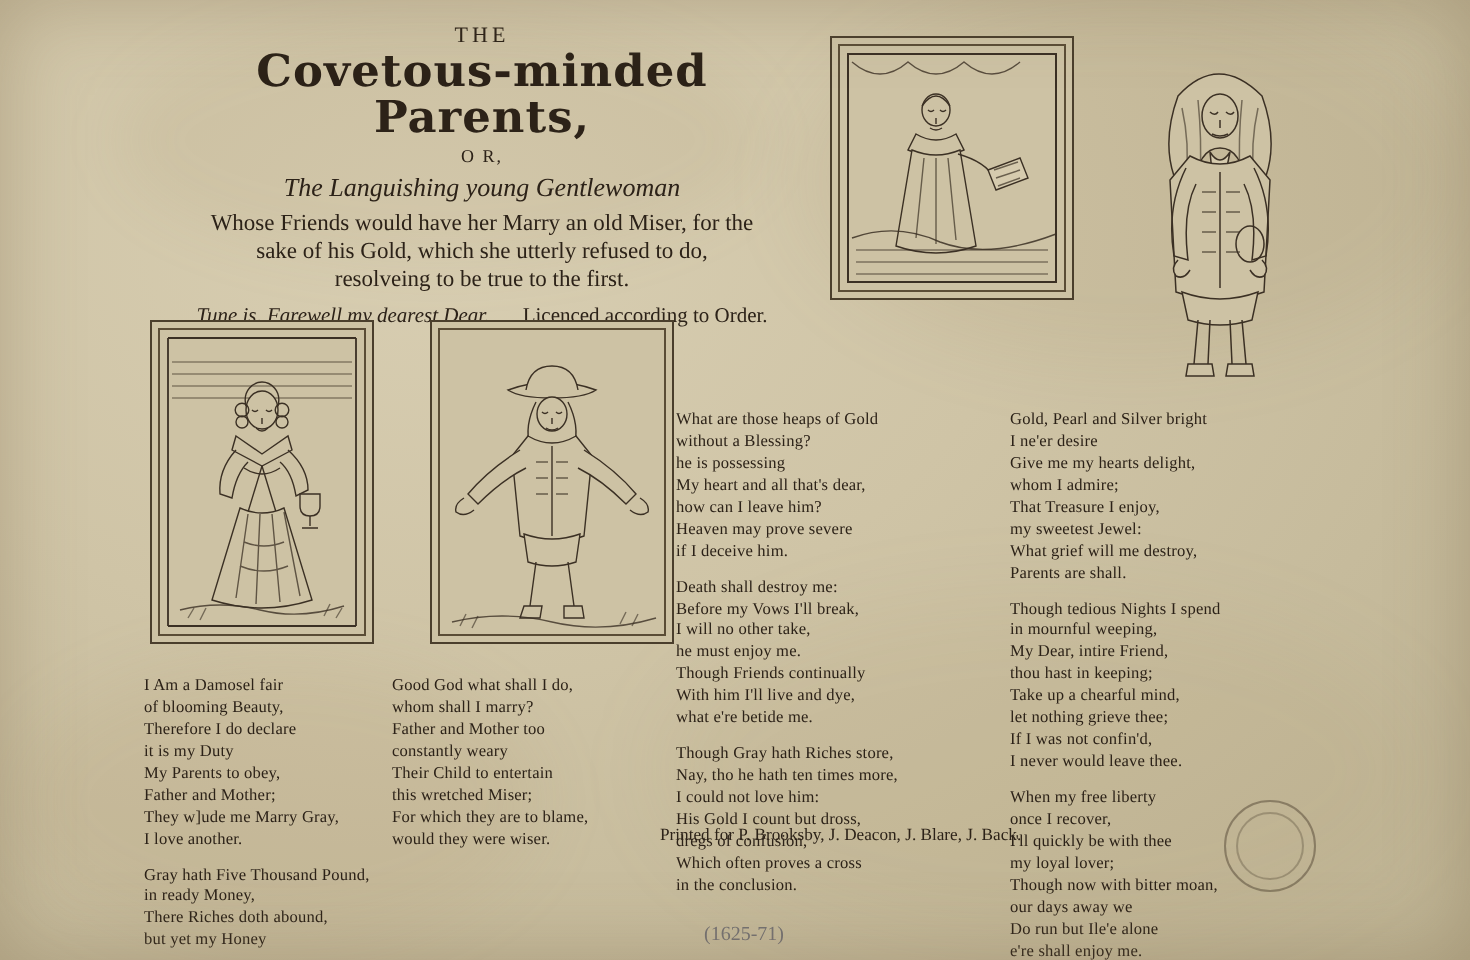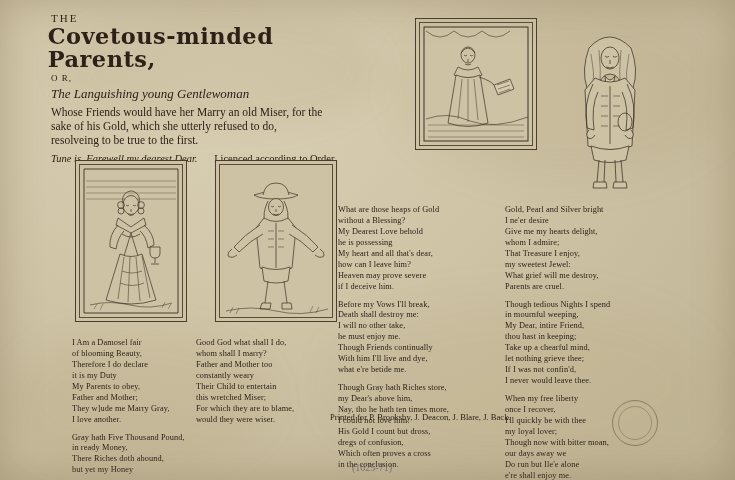--- a/index.html
+++ b/index.html
@@ -17,21 +17,21 @@
   
   .blotch{position:absolute;border-radius:50%;pointer-events:none;}
   .b1{left:60px;top:10px;width:320px;height:120px;background:rgba(160,140,100,.10);filter:blur(14px);}
   .b2{left:400px;top:0px;width:330px;height:180px;background:rgba(150,130,90,.10);filter:blur(18px);}
   .b3{left:10px;top:330px;width:260px;height:140px;background:rgba(170,150,110,.12);filter:blur(16px);}
   .b4{left:330px;top:300px;width:380px;height:170px;background:rgba(165,145,105,.09);filter:blur(20px);}
   .edge{position:absolute;inset:0;box-shadow:inset 0 0 40px rgba(120,100,70,.35);pointer-events:none;}
 
   .ink{color:#2c2218;}
   
-  #header{position:absolute;left:51px;top:12px;width:330px;text-align:left;}
+  #header{position:absolute;left:76px;top:12px;width:330px;text-align:center;}
   .the{font-size:11px;letter-spacing:2px;}
   .maintitle{
     font-family:"DejaVu Serif", serif;
     font-size:22px;font-weight:bold;letter-spacing:.5px;
     line-height:1.05;margin-top:1px;
     transform:scaleX(1.02);
   }
   .or{font-size:9px;letter-spacing:1px;margin-top:2px;}
   .subtitle{font-style:italic;font-size:13px;margin-top:3px;}
   .lede{font-size:11.5px;line-height:1.22;margin-top:3px;}
@@ -271,58 +271,56 @@
       <span>this wretched Miser;</span>
       <span>For which they are to blame,</span>
       <span>would they were wiser.</span>
     </p>
   </div>
 
   <div class="col ink" id="col3">
     <p class="stanza">
       <span>What are those heaps of Gold</span>
       <span>without a Blessing?</span>
-      <span>My Dearest Love behold</span>
       <span>he is possessing</span>
       <span>My heart and all that's dear,</span>
       <span>how can I leave him?</span>
       <span>Heaven may prove severe</span>
       <span>if I deceive him.</span>
     </p>
     <p class="stanza">
+      <span>Death shall destroy me:</span>
       <span>Before my Vows I'll break,</span>
-      <span>Death shall destroy me:</span>
       <span>I will no other take,</span>
       <span>he must enjoy me.</span>
       <span>Though Friends continually</span>
       <span>With him I'll live and dye,</span>
       <span>what e're betide me.</span>
     </p>
     <p class="stanza">
       <span>Though Gray hath Riches store,</span>
-      <span>my Dear's above him,</span>
       <span>Nay, tho he hath ten times more,</span>
       <span>I could not love him:</span>
       <span>His Gold I count but dross,</span>
       <span>dregs of confusion,</span>
       <span>Which often proves a cross</span>
       <span>in the conclusion.</span>
     </p>
   </div>
 
   <div class="col ink" id="col4">
     <p class="stanza">
       <span>Gold, Pearl and Silver bright</span>
       <span>I ne'er desire</span>
       <span>Give me my hearts delight,</span>
       <span>whom I admire;</span>
       <span>That Treasure I enjoy,</span>
       <span>my sweetest Jewel:</span>
       <span>What grief will me destroy,</span>
-      <span>Parents are cruel.</span>
+      <span>Parents are shall.</span>
     </p>
     <p class="stanza">
       <span>Though tedious Nights I spend</span>
       <span>in mournful weeping,</span>
       <span>My Dear, intire Friend,</span>
       <span>thou hast in keeping;</span>
       <span>Take up a chearful mind,</span>
       <span>let nothing grieve thee;</span>
       <span>If I was not confin'd,</span>
       <span>I never would leave thee.</span>

